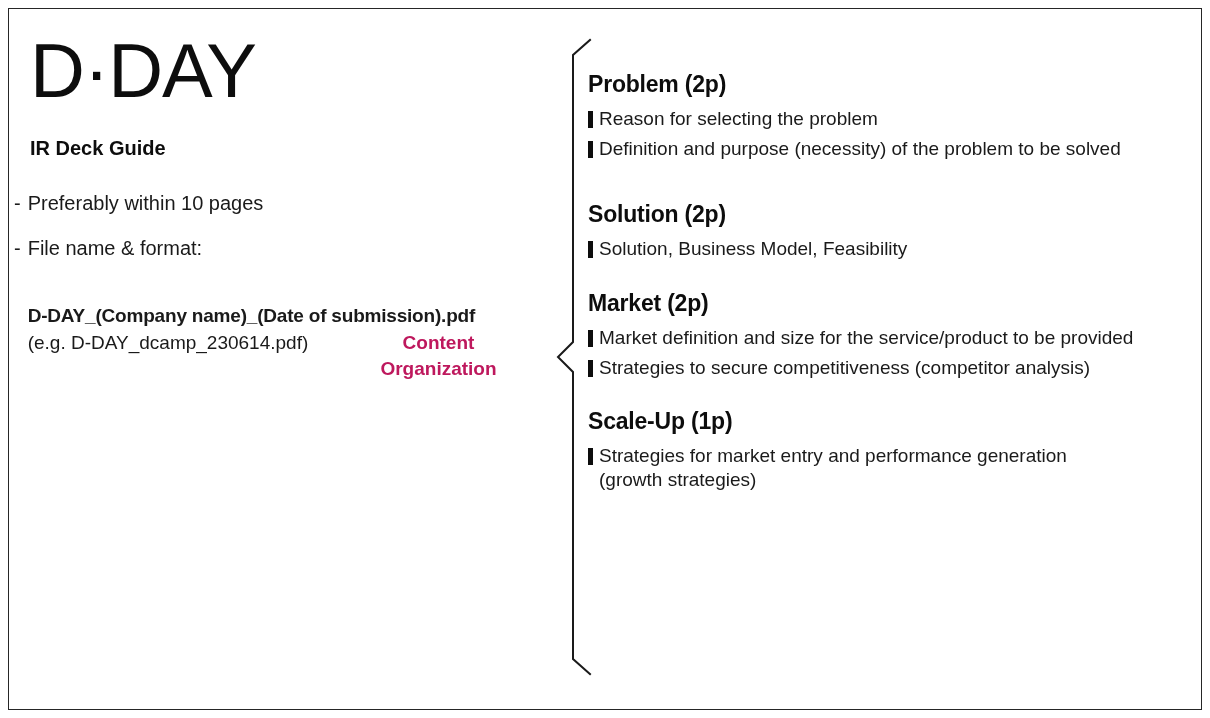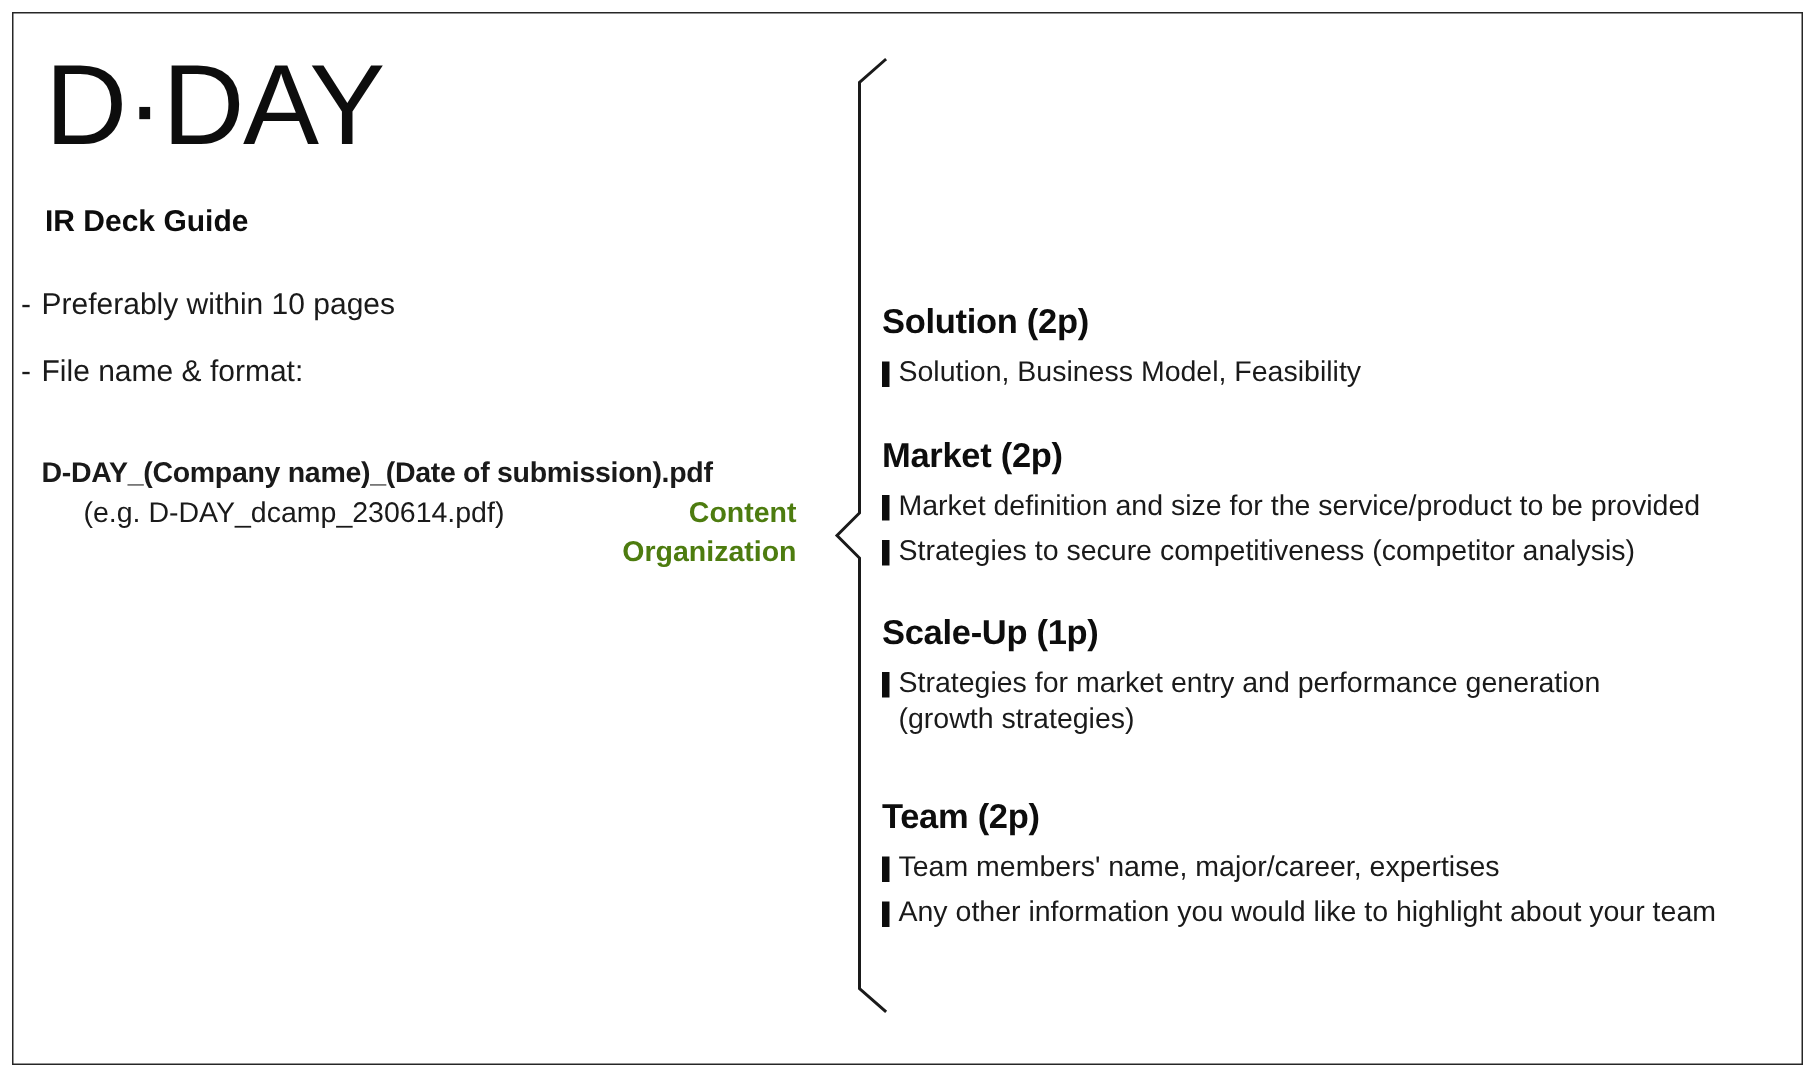--- a/index.html
+++ b/index.html
@@ -75,33 +75,32 @@
     font-size:19px;
     line-height:1.42;
     letter-spacing:-0.2px;
     white-space:nowrap;
     margin-top:42px;
   }
   .note-example {
     font-size:19px;
     line-height:1.42;
     white-space:nowrap;
-    margin-left:28px;
   }
 
   
   #content-org-label {
     position:absolute;
     left:346px; top:330px;
     width:185px;
-    text-align:right;
+    text-align:center;
     font-size:19px;
     font-weight:700;
     line-height:1.38;
-    color:#4d7c0f;
+    color:#be185d;
   }
   #brace {
     position:absolute;
     left:556px; top:38px;
     width:40px; height:638px;
     pointer-events:none;
   }
 
   
   #right-col {
@@ -172,20 +171,31 @@
   <div id="content-org-label">
     <div>Content</div>
     <div>Organization</div>
   </div>
 
   <svg id="brace" viewBox="0 0 40 638" fill="none">
     <path d="M34 2 L17 17 L17 304 L2 319 L17 334 L17 621 L34 636" stroke="#1a1a1a" stroke-width="2" fill="none" stroke-linecap="square" stroke-linejoin="miter"></path>
   </svg>
 
   <div id="right-col">
+      <div class="section" style="top: 62px;">
+        <div class="section-heading">Problem (2p)</div>
+        <div class="bullet-row">
+          <span class="bullet-bar"></span>
+          <span class="bullet-text">Reason for selecting the problem</span>
+        </div>
+        <div class="bullet-row">
+          <span class="bullet-bar"></span>
+          <span class="bullet-text">Definition and purpose (necessity) of the problem to be solved</span>
+        </div>
+      </div>
       <div class="section" style="top: 192px;">
         <div class="section-heading">Solution (2p)</div>
         <div class="bullet-row">
           <span class="bullet-bar"></span>
           <span class="bullet-text">Solution, Business Model, Feasibility</span>
         </div>
       </div>
       <div class="section" style="top: 281px;">
         <div class="section-heading">Market (2p)</div>
         <div class="bullet-row">
@@ -198,25 +208,14 @@
         </div>
       </div>
       <div class="section" style="top: 399px;">
         <div class="section-heading">Scale-Up (1p)</div>
         <div class="bullet-row">
           <span class="bullet-bar"></span>
           <span class="bullet-text">Strategies for market entry and performance generation
 (growth strategies)</span>
         </div>
       </div>
-      <div class="section" style="top: 522px;">
-        <div class="section-heading">Team (2p)</div>
-        <div class="bullet-row">
-          <span class="bullet-bar"></span>
-          <span class="bullet-text">Team members' name, major/career, expertises</span>
-        </div>
-        <div class="bullet-row">
-          <span class="bullet-bar"></span>
-          <span class="bullet-text">Any other information you would like to highlight about your team</span>
-        </div>
-      </div>
     </div>
 </div>
 
 </body></html>

